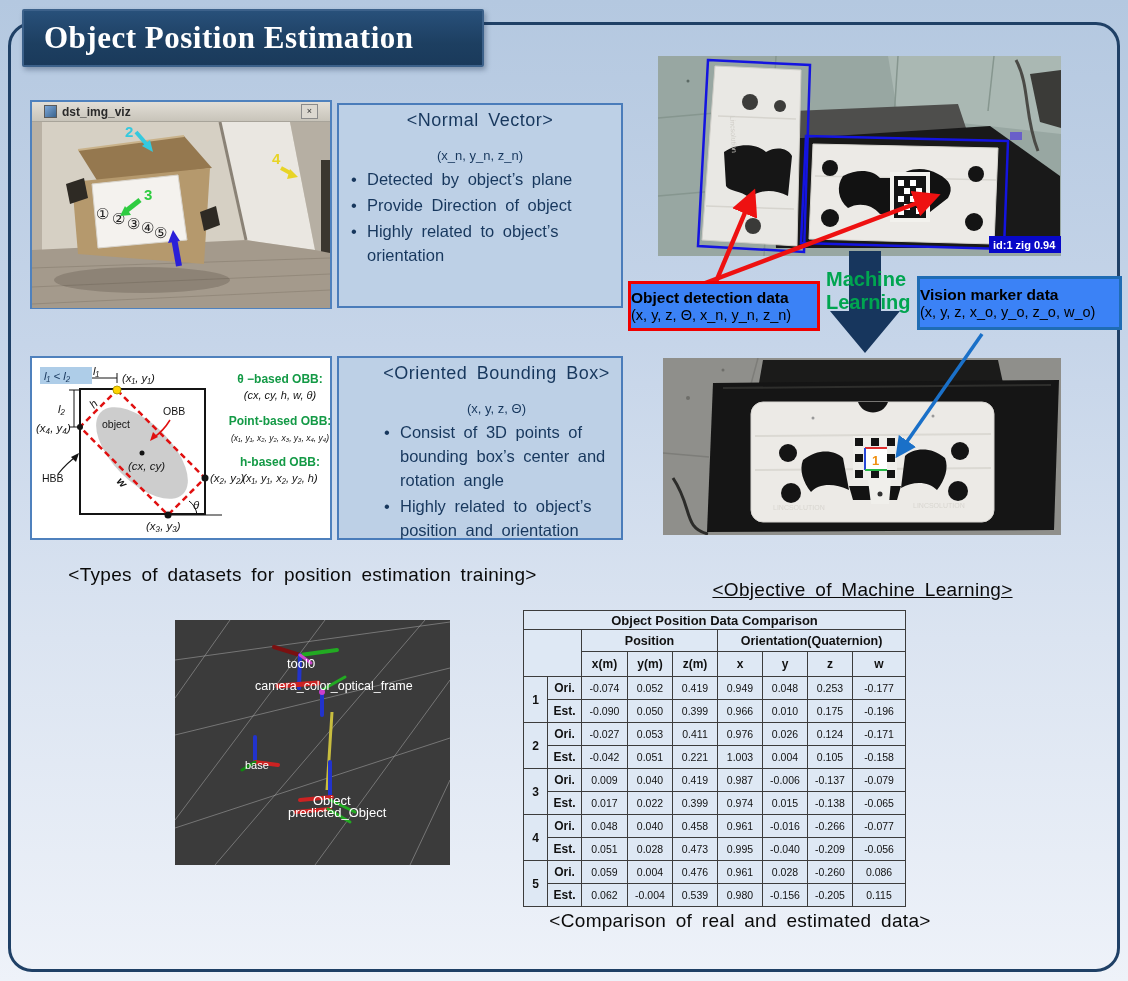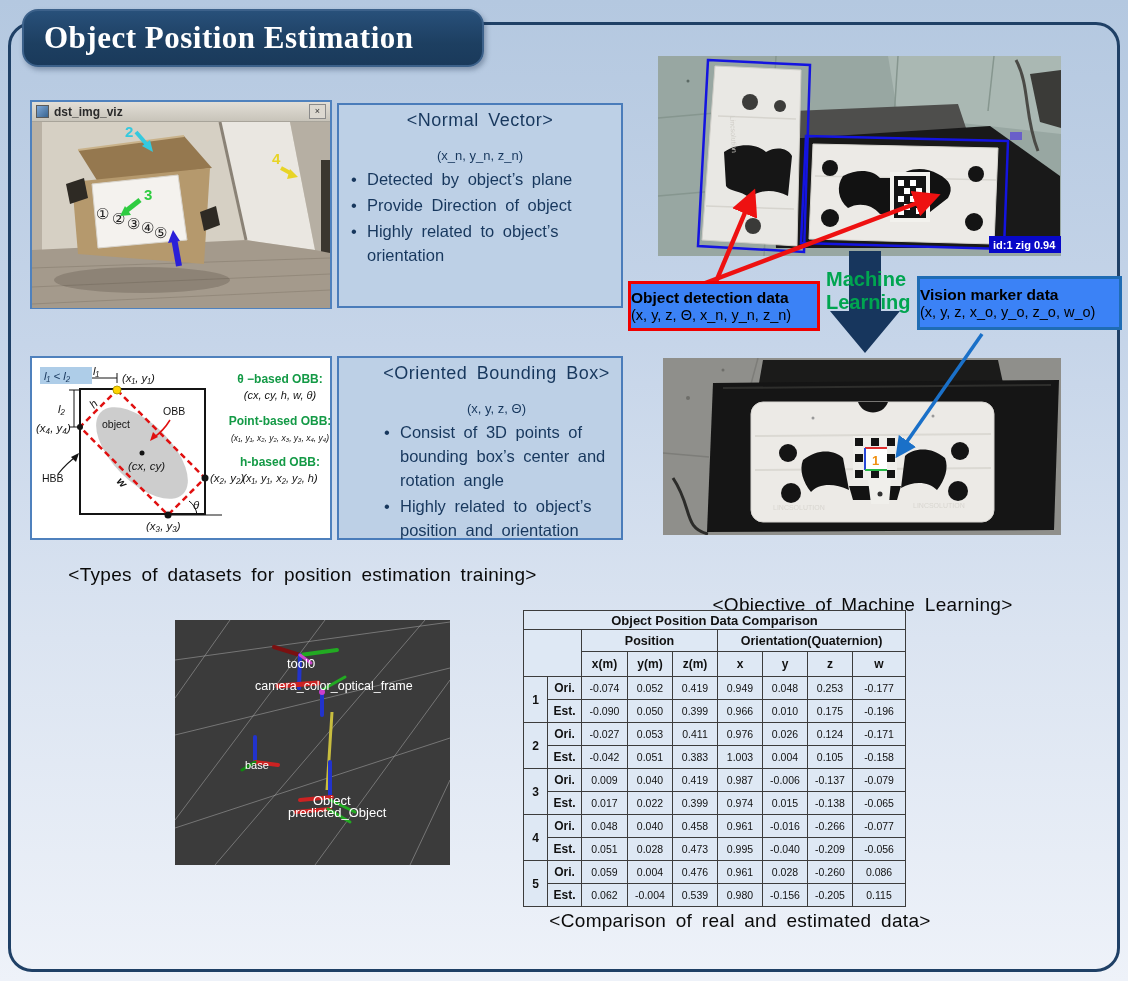--- a/index.html
+++ b/index.html
@@ -8,28 +8,28 @@
     font-family:"Liberation Sans",sans-serif;
     background:linear-gradient(180deg,#b4c8e0 0%,#c6d5e9 35%,#dbe4f1 65%,#eef2f9 100%);
   }
   .abs{position:absolute;}
   
   .slide-frame{left:8px;top:22px;width:1106px;height:944px;border:3px solid #1f4066;border-radius:24px;z-index:1;}
   
   .title-box{
     left:22px;top:9px;width:462px;height:58px;z-index:6;
     background:linear-gradient(180deg,#28507a 0%,#1d3f61 60%,#1a3a5b 100%);
-    border:2px solid #3c618a;border-radius:16px;
+    border:2px solid #3c618a;border-radius:2px;
     display:flex;align-items:center;padding-left:20px;box-sizing:border-box;
     box-shadow:2px 3px 5px rgba(25,45,75,.35);
   }
   .title-box span{font-family:"Liberation Serif",serif;font-weight:bold;font-size:31px;color:#ffffff;letter-spacing:.5px;}
   
   .dst-window{left:30px;top:100px;width:302px;height:209px;border:2px solid #4f81bd;background:#d5d1c7;box-sizing:border-box;z-index:3;}
-  .dst-titlebar{height:19px;display:flex;align-items:center;gap:5px;padding:0 4px;background:linear-gradient(180deg,#e2ded6,#c8c4ba);border-bottom:1px solid #a8a49a;}
+  .dst-titlebar{height:19px;display:flex;align-items:center;gap:5px;padding:0 12px;background:linear-gradient(180deg,#e2ded6,#c8c4ba);border-bottom:1px solid #a8a49a;}
   .dst-titlebar .win-icon{width:11px;height:11px;background:linear-gradient(135deg,#7fa8d8,#39648f);border:1px solid #5a5a5a;}
   .dst-titlebar .title{font-size:12px;font-weight:bold;color:#2a2a2a;}
   .dst-close{margin-left:auto;width:15px;height:13px;border:1px solid #8a8a8a;background:#dcd8d0;font-size:9px;line-height:12px;text-align:center;color:#333;cursor:default;}
   
   .info-box{background:#bdd0e6;border:2.5px solid #4a7cba;box-sizing:border-box;color:#17375d;z-index:3;padding:5px 8px 4px 8px;}
   .info-box .ib-title{text-align:center;font-size:18px;letter-spacing:.5px;word-spacing:4px;}
   .info-box .ib-sub{text-align:center;font-size:13px;margin-top:17px;}
   .info-box ul{margin:4px 0 0 0;padding:0;list-style:none;}
   .info-box li{position:relative;padding-left:20px;font-size:16.5px;line-height:24px;word-spacing:4px;margin-bottom:2px;}
   .info-box li::before{content:"•";position:absolute;left:4px;top:0;}
@@ -43,21 +43,21 @@
   
   .callout{box-sizing:border-box;background:#3b82f6;z-index:5;display:flex;flex-direction:column;justify-content:center;}
   .callout .c1{font-size:15.5px;font-weight:bold;color:#000;}
   .callout .c2{font-size:14.5px;color:#000;}
   .red-box{left:628px;top:281px;width:192px;height:50px;border:3.5px solid #f00000;}
   .vision-box{left:917px;top:276px;width:205px;height:54px;border:3.5px solid #1f6cb4;}
   .ml-text{left:826px;top:268px;z-index:6;color:#00a550;font-weight:bold;font-size:20px;line-height:23px;}
   
   .caption{font-size:19px;color:#0a0a0a;text-align:center;letter-spacing:.3px;word-spacing:4px;z-index:3;}
   .cap-datasets{left:30px;top:564px;width:545px;}
-  .cap-objective{left:655px;top:594px;width:415px;}
+  .cap-objective{left:655px;top:579px;width:415px;text-decoration:underline;}
   .cap-comparison{left:505px;top:910px;width:470px;}
   
   .overlay{left:0;top:0;width:1128px;height:981px;z-index:4;pointer-events:none;}
   
   .cmp-table-wrap{left:523px;top:610px;z-index:3;}
   table.cmp{border-collapse:collapse;table-layout:fixed;width:382px;font-family:"Liberation Sans",sans-serif;}
   table.cmp td{border:1.5px solid #3c3c3c;background:#dee8f4;text-align:center;vertical-align:middle;color:#111;padding:0;}
   td.t-title{font-weight:bold;font-size:13px;height:18px;}
   td.t-group{font-weight:bold;font-size:12.5px;height:21px;}
   td.t-colh{font-weight:bold;font-size:12px;height:24px;}
@@ -450,21 +450,21 @@
           <td class="t-val">0.411</td>
           <td class="t-val">0.976</td>
           <td class="t-val">0.026</td>
           <td class="t-val">0.124</td>
           <td class="t-val">-0.171</td>
         </tr>
         <tr>
           <td class="t-lab">Est.</td>
           <td class="t-val">-0.042</td>
           <td class="t-val">0.051</td>
-          <td class="t-val">0.383</td>
+          <td class="t-val">0.221</td>
           <td class="t-val">1.003</td>
           <td class="t-val">0.004</td>
           <td class="t-val">0.105</td>
           <td class="t-val">-0.158</td>
         </tr>
         <tr>
           <td class="t-num" rowspan="2">3</td>
           <td class="t-lab">Ori.</td>
           <td class="t-val">0.009</td>
           <td class="t-val">0.040</td>

